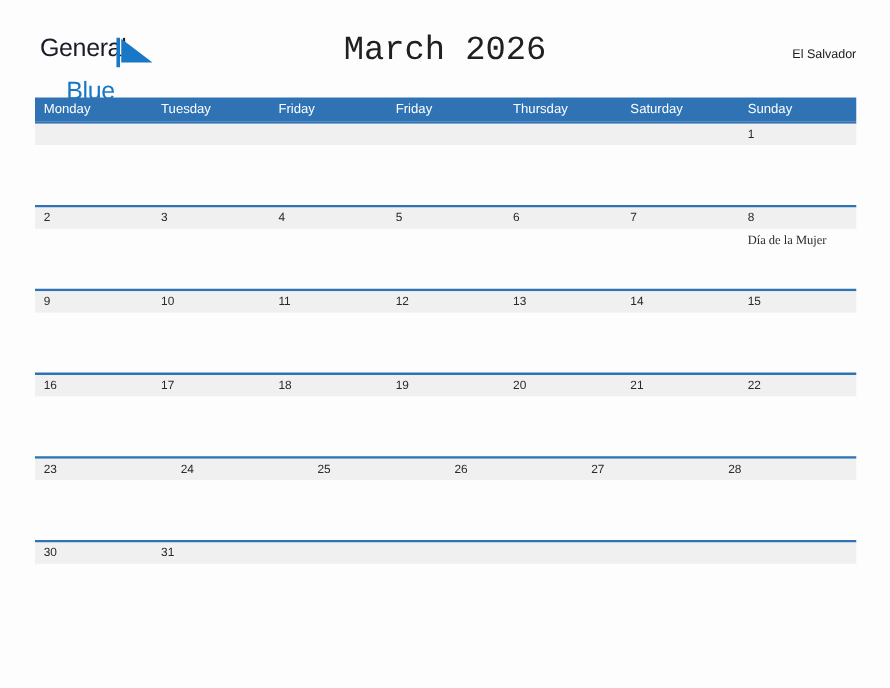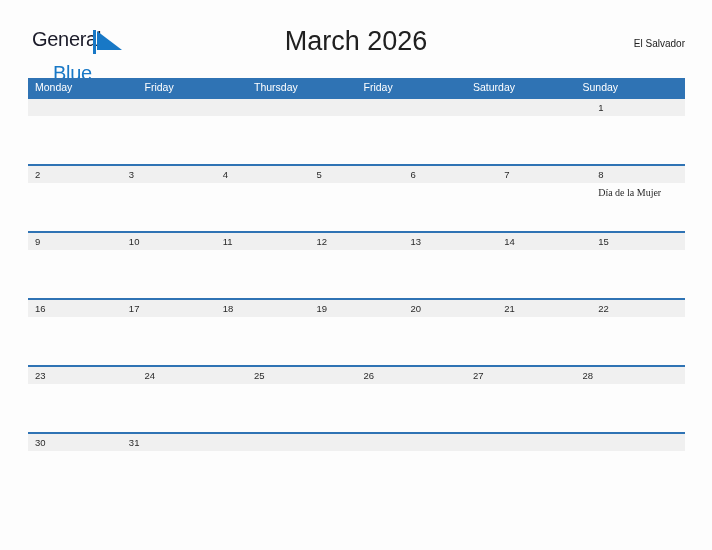--- a/index.html
+++ b/index.html
@@ -64,21 +64,21 @@
   }
 
   .cal-title {
     position: absolute;
     left: 0;
     top: 26px;
     width: 712px;
     text-align: center;
     font-size: 27px;
     color: #202020;
-    font-family: Liberation Sans, sans-serif;
+    font-family: Liberation Mono, monospace;
   }
 
   .country {
     position: absolute;
     right: 27px;
     top: 38px;
     font-size: 10px;
     color: #202020;
     font-family: "Liberation Sans", sans-serif;
   }
@@ -168,23 +168,24 @@
 
     <div class="cal-title">March 2026</div>
 
     <div class="country">El Salvador</div>
   </div>
 
   <div class="calendar">
 
     <div class="weekday-row">
       <div class="weekday">Monday</div>
+      <div class="weekday">Tuesday</div>
+      <div class="weekday">Friday</div>
       <div class="weekday">Friday</div>
       <div class="weekday">Thursday</div>
-      <div class="weekday">Friday</div>
       <div class="weekday">Saturday</div>
       <div class="weekday">Sunday</div>
     </div>
 
     <div class="week-row">
       <div class="band"></div>
       <div class="days">
         <div class="day-cell">
           <div class="day-num"></div>
           <div class="day-event"></div>

